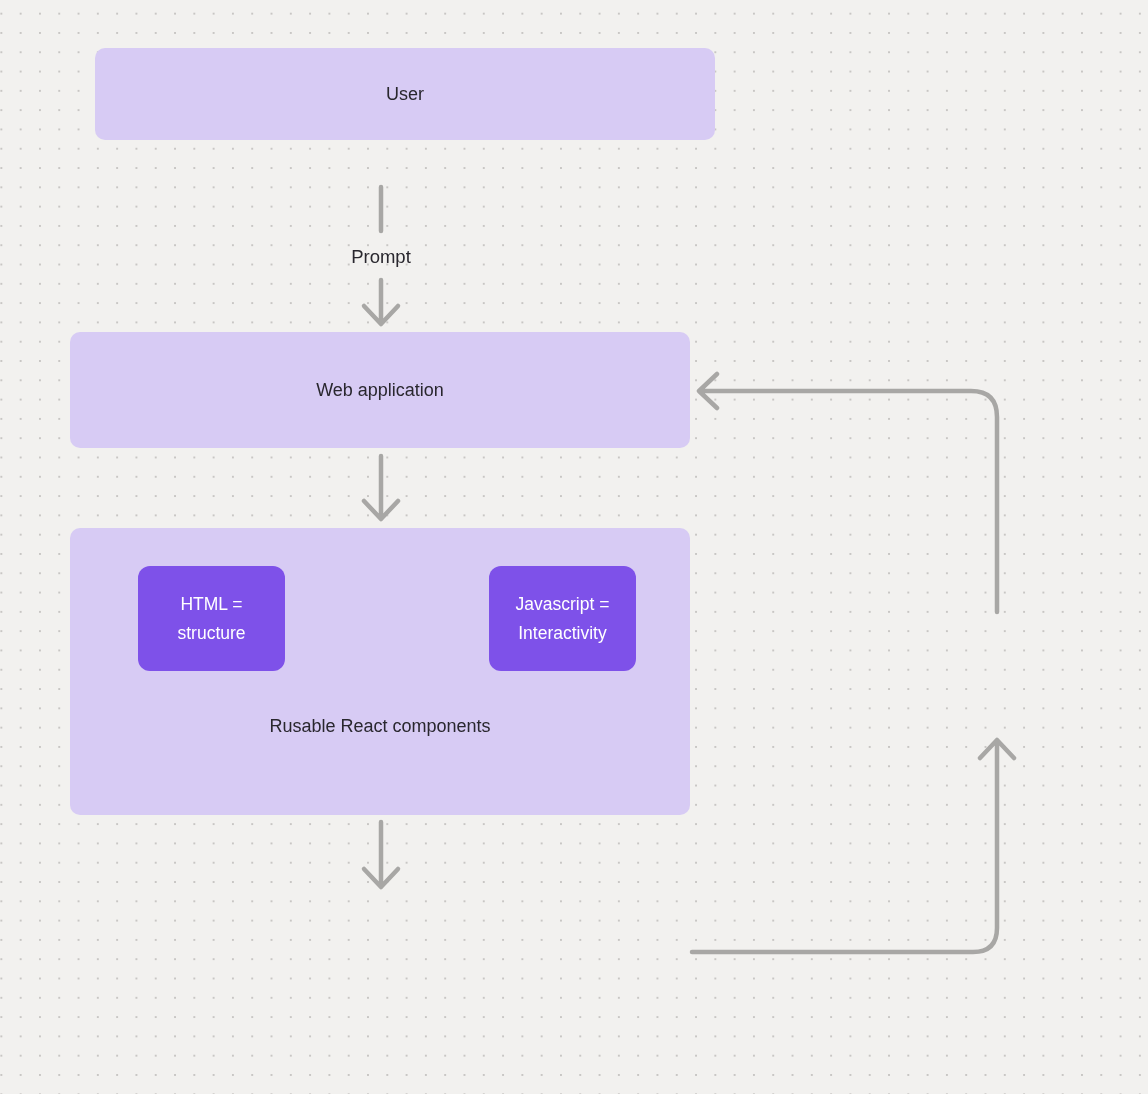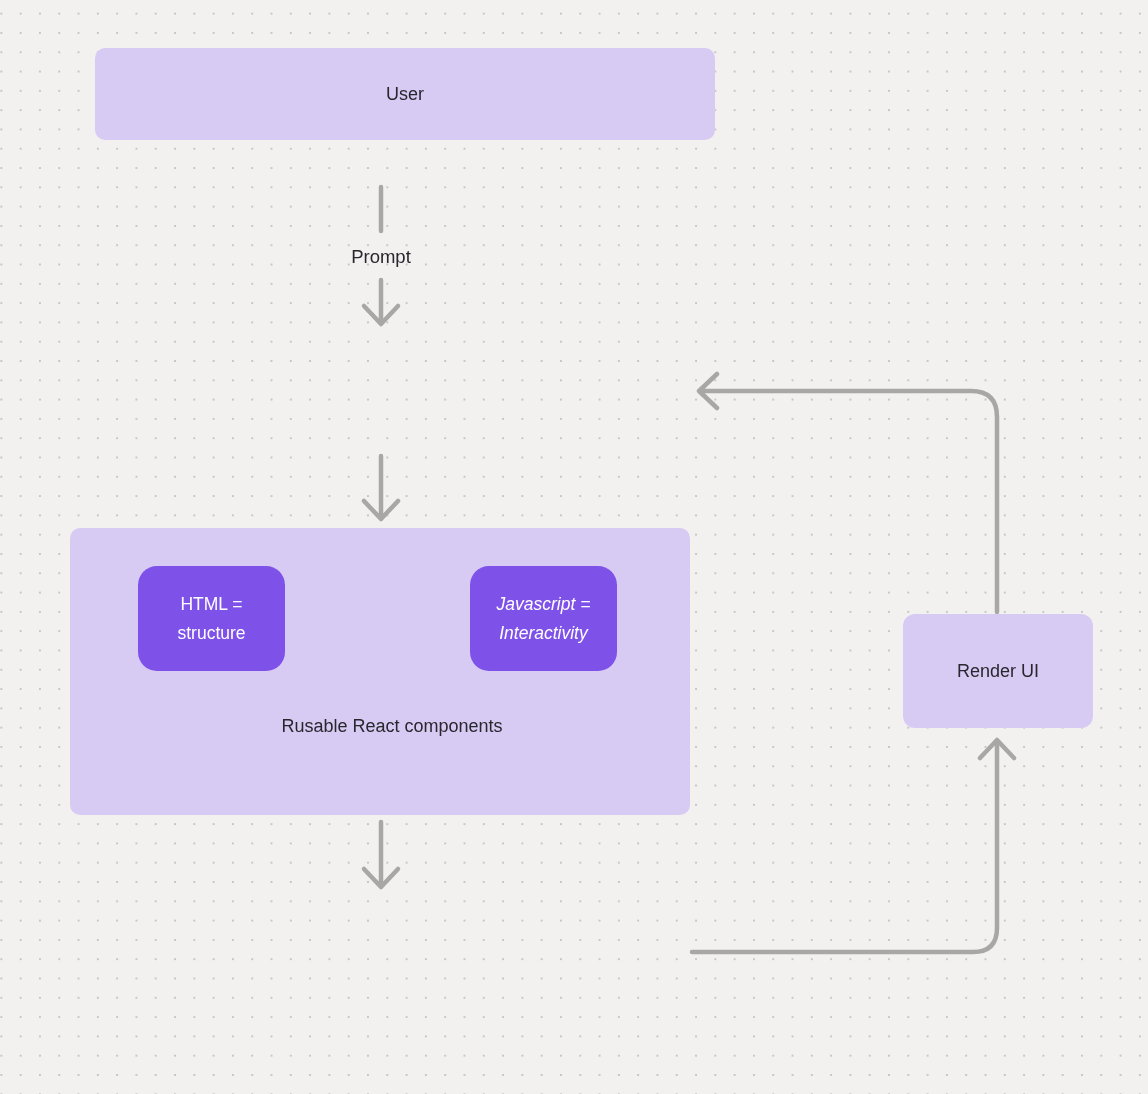--- a/index.html
+++ b/index.html
@@ -51,36 +51,36 @@
   .node-vite   {left:70px; top:893px; width:620px;height:115px;}
   .node-render {left:903px;top:614px; width:190px;height:114px; border-radius:12px;}
   .chip{
     position:absolute;
     top:38px;
     width:147px;height:105px;
     display:flex;align-items:center;justify-content:center;
     text-align:center;
     background:var(--node-dark);
     color:var(--text-light);
-    border-radius:19px;
+    border-radius:12px;
     font-size:17.5px;
     line-height:29px;
     white-space:pre-line;
   }
   .chip-1{left:68px;}
   .chip-2{left:238px;}
-  .chip-3{left:400px;font-style:italic;}
+  .chip-3{left:419px;}
   .group-caption{
     position:absolute;
     left:0;top:716px;width:620px;
     text-align:center;
     color:var(--text-dark);
     font-size:18px;
   }
-  .node-group .group-caption{top:188px;margin-left:12px;}
+  .node-group .group-caption{top:188px;}
   .edge-label{
     position:absolute;
     left:321px;top:246px;width:120px;
     text-align:center;
     color:var(--text-dark);
     font-size:18.5px;
   }
 </style>
 </head>
 <body>
@@ -95,31 +95,31 @@
     <path d="M 692 952 L 973 952 Q 997 952 997 928 L 997 744 M 980 758 L 997 740 L 1014 758"></path>
     <path d="M 997 612 L 997 417 Q 997 391 971 391 L 704 391 M 717 374 L 699 391 L 717 408"></path>
   </svg>
 
   <div class="node node-user">
     <span>User</span>
   </div>
 
   <div class="edge-label">Prompt</div>
 
+  <div class="node node-webapp">
+    <span>Web application</span>
+  </div>
 
   <div class="node node-group">
     <div class="chip chip-1">
       <span>HTML =
 structure</span>
     </div>
     <div class="chip chip-3">
       <span>Javascript =
 Interactivity</span>
     </div>
     <div class="group-caption">Rusable React components</div>
   </div>
 
 
-  <div class="node node-render">
-    <span>Render UI</span>
-  </div>
 
 </div>
 
 </body></html>

